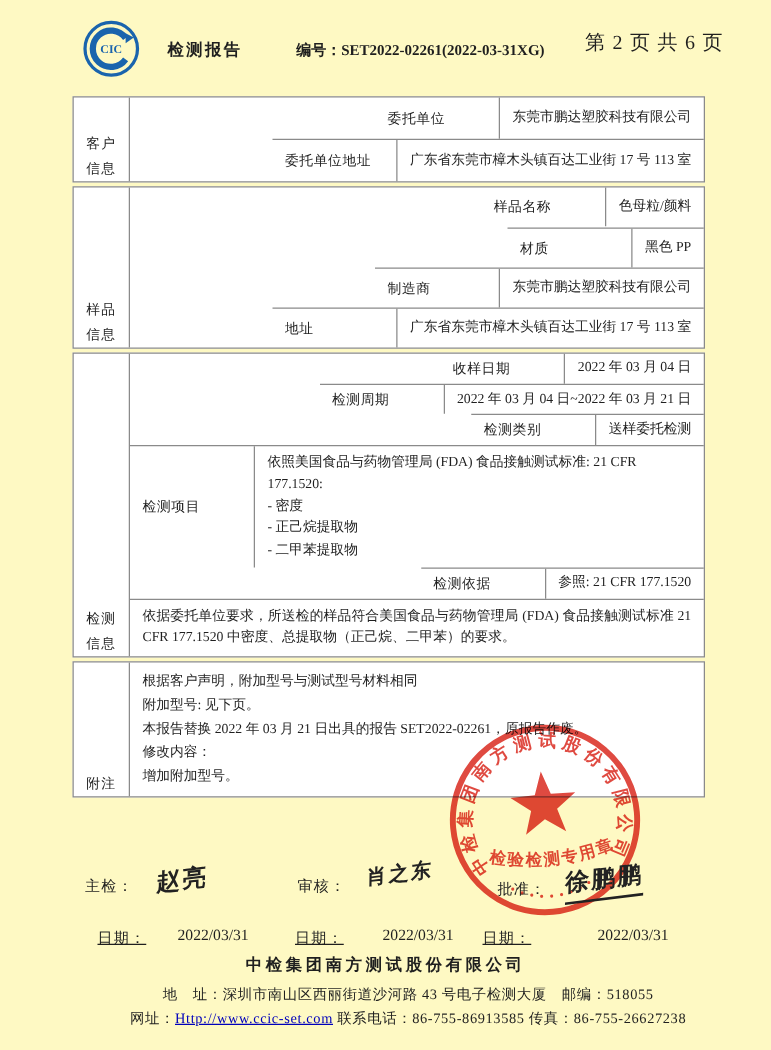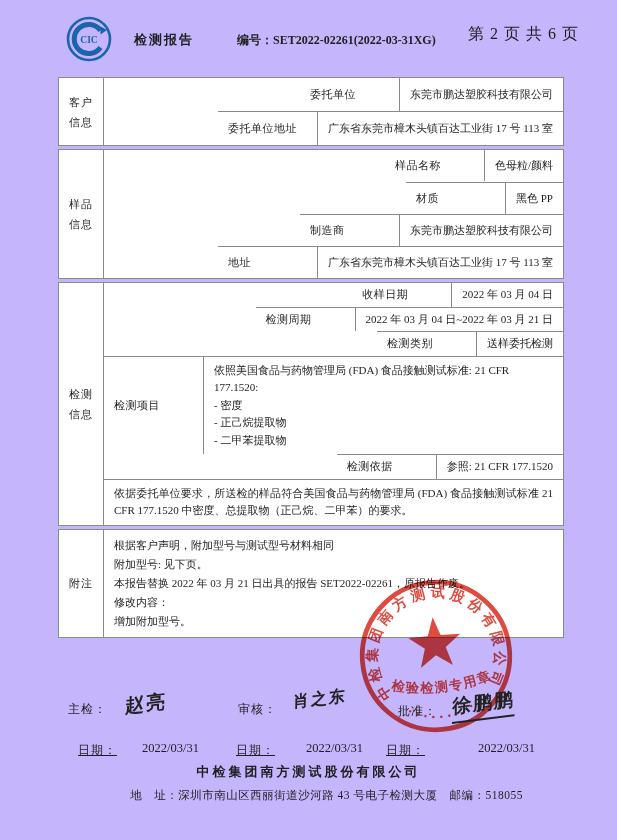--- a/index.html
+++ b/index.html
@@ -1,30 +1,30 @@
 <!DOCTYPE html>
 <html><head>
 <meta charset="utf-8">
 <style>
   html,body { margin:0; padding:0; background:#ffffff; }
   .page {
     position:relative; width:617px; height:840px; margin:0 auto;
-    background:#c4b5fd; overflow:hidden;
+    background:#fef9c3; overflow:hidden;
     font-family:"Liberation Serif","DejaVu Serif",serif;
     color:#1f1f1f; font-size:11px;
   }
   
   .hdr-logo { position:absolute; left:60px; top:14px; width:58px; height:50px; }
   .hdr-title { position:absolute; left:134px; top:31px; font-size:13px; font-weight:bold; letter-spacing:2px; }
   .hdr-no { position:absolute; left:237px; top:32px; font-size:12px; font-weight:bold; }
   .hdr-page { position:absolute; left:468px; top:24px; font-size:16px; font-weight:normal; letter-spacing:1px; }
   
   .tablewrap { position:absolute; left:58px; top:77px; width:506px; }
   .sec { display:flex; border:1px solid #8a8a8a; margin-bottom:3px; box-sizing:border-box; background:#fff; }
-  .sec-title { width:44px; min-width:44px; border-right:1px solid #8a8a8a; display:flex; align-items:center; justify-content:center;font-family:Liberation Serif, serif; }
+  .sec-title { width:44px; min-width:44px; border-right:1px solid #8a8a8a; display:flex; align-items:flex-end; justify-content:center;font-family:Liberation Serif, serif; }
   .sec-title span { display:block; width:26px; text-align:center; word-break:break-all; line-height:20px; letter-spacing:1px; }
   .rows { flex:1; display:flex; flex-direction:column;align-items:flex-end; }
   .row { display:flex; border-top:1px solid #8a8a8a; }
   .row:first-child { border-top:none; }
   .cell-label { width:100px; min-width:100px; border-right:1px solid #8a8a8a; display:flex; align-items:center; padding-left:10px; box-sizing:border-box; letter-spacing:0.5px; }
   .cell-value { flex:1; display:flex; align-items:center; padding:3px 10px; box-sizing:border-box; line-height:17.5px; }
   .h33 { min-height:33px; } .h31 { min-height:31px; } .h23 { min-height:23px; }
   .multi { white-space:pre-line; align-items:flex-start; padding-top:5px; padding-bottom:5px; line-height:17.5px; }
   .just { text-align:justify; }
   .remark-content { flex:1; padding:6px 10px; line-height:19px; white-space:pre-line; box-sizing:border-box; }
@@ -183,15 +183,19 @@
         <circle cx="67.4" cy="132.5" r="1.2"></circle>
       <circle cx="60" cy="131" r="1.2"></circle>
         <circle cx="52.8" cy="128.6" r="1.2"></circle>
       <circle cx="46" cy="125.2" r="1.2"></circle>
     </g>
   </svg>
 
   <div class="footer">
     <div class="f-company">中检集团南方测试股份有限公司</div>
     <div class="f-line">地　址：深圳市南山区西丽街道沙河路 43 号电子检测大厦　邮编：518055</div>
+    <div class="f-line">
+      <span>网址：</span><a class="f-link" href="#">Http://www.ccic-set.com</a>
+      <span>联系电话：86-755-86913585 传真：86-755-26627238</span>
+    </div>
   </div>
 
 </div>
 
 </body></html>

